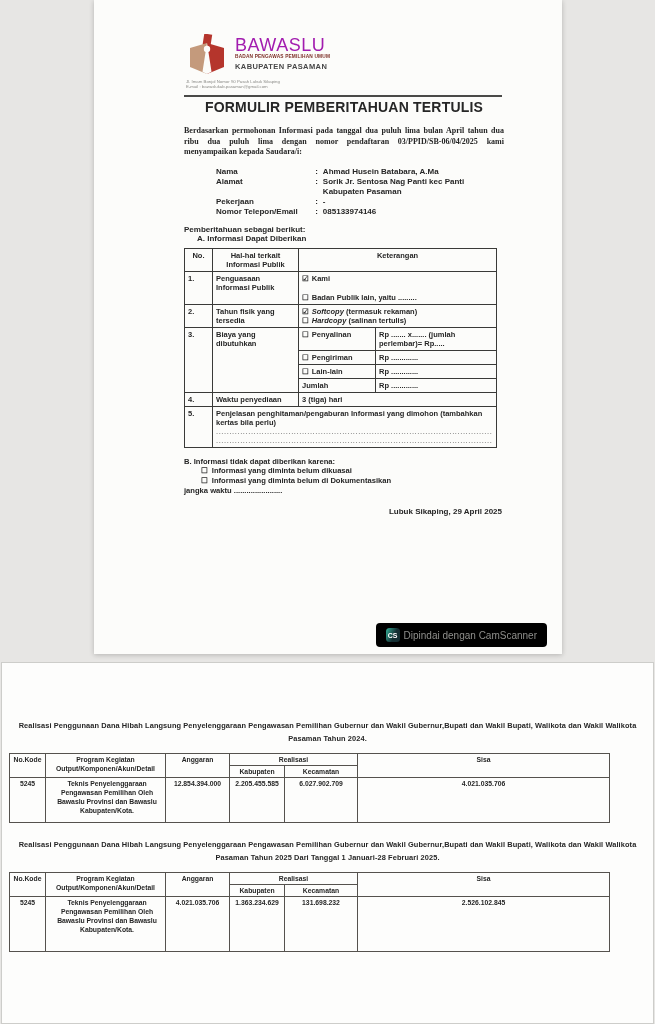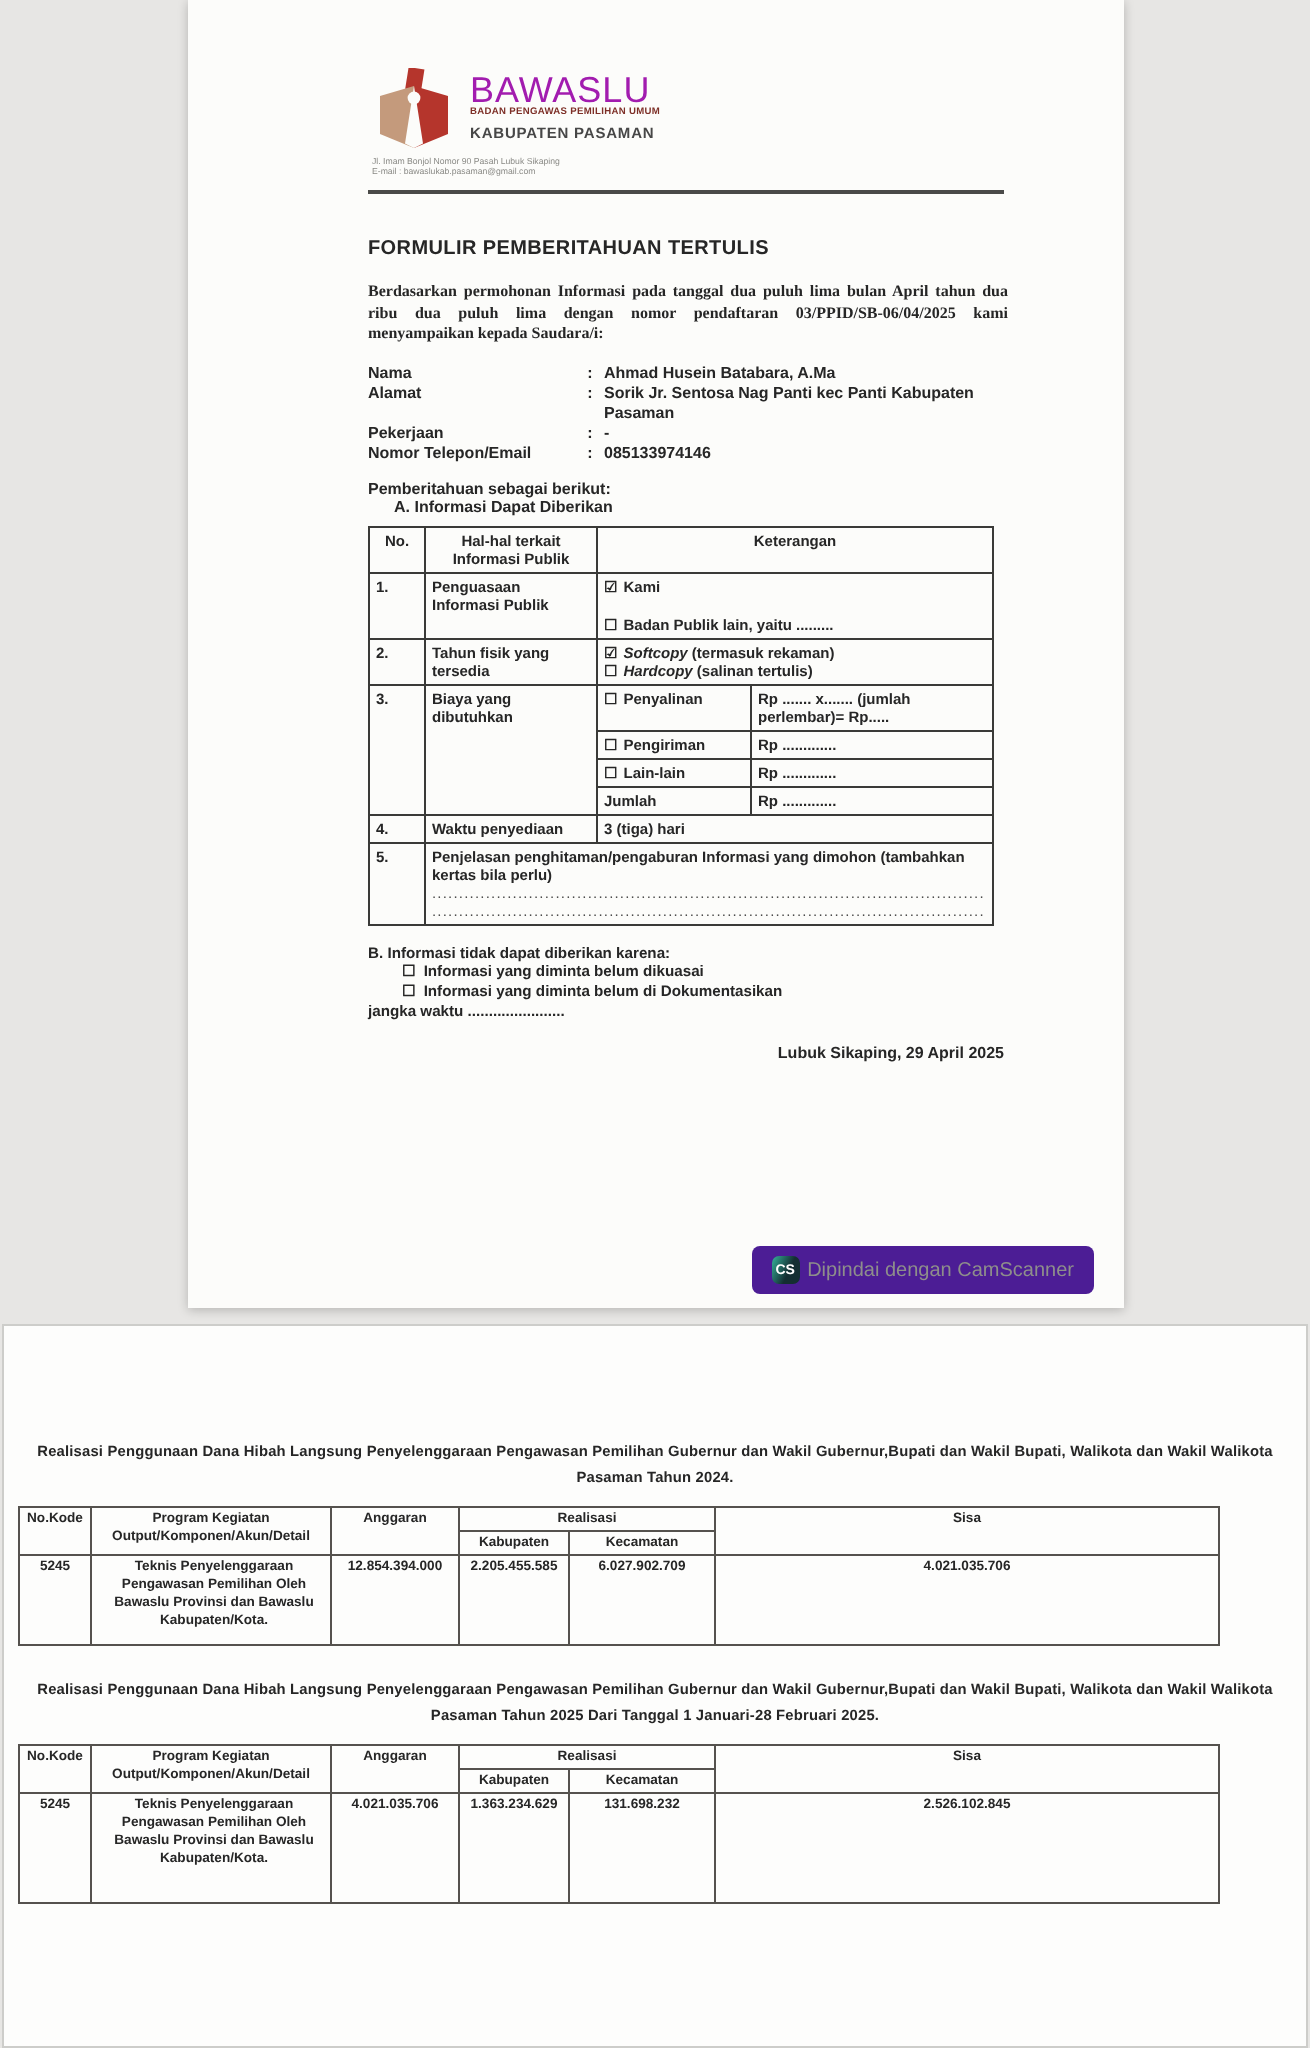--- a/index.html
+++ b/index.html
@@ -20,26 +20,26 @@
   }
   .letterhead { margin-top:34px; }
   .logo-row { display:flex; align-items:flex-start; gap:7px; margin-left:2px; }
   .logo-text { padding-top:2px; }
   .org { font-size:18px; font-weight:400; letter-spacing:.5px; color:#a21caf; line-height:18px; }
   .org-sub { font-size:6px; color:#7d2f27; letter-spacing:.2px; transform:scale(.8); transform-origin:left top; white-space:nowrap; line-height:7px; }
   .org-region { font-size:7.5px; color:#474747; letter-spacing:.4px; margin-top:1px; }
   .address { margin-top:3px; margin-left:2px; font-size:6px; color:#8a8a86; font-weight:400; transform:scale(.72); transform-origin:left top; line-height:7px; white-space:nowrap; }
   .rule { border-top:2px solid #4a4a48; margin-top:2px; width:318px; }
 
-  .doc-title { font-size:10px; margin-top:22px; letter-spacing:.2px; }
+  .doc-title { text-align:center; font-size:14px; margin-top:2px; letter-spacing:.2px; }
   .intro { margin-top:11px; font-size:8px; line-height:10.6px; text-align:justify;font-family:Liberation Serif, serif; }
 
   .fields { margin-top:9px; font-size:8px; line-height:10px; }
   .frow { display:flex; }
-  .flabel { width:104px; }
+  .flabel { width:104px;margin-left:32px; }
   .fcolon { width:14px; text-align:center; }
   .fvalue { width:200px; }
 
   .notice { margin-top:8px; font-size:8px; }
   .section-a { margin-left:13px; font-size:8px; }
 
   table.ftable { border-collapse:collapse; margin-top:5px; width:312px; table-layout:fixed; }
   table.ftable td, table.ftable th {
     border:1.3px solid #3a3a38; font-size:7.5px; line-height:9px;
     padding:2px 3px; vertical-align:top; text-align:left; font-weight:700;
@@ -56,21 +56,21 @@
   .sb-opt { display:flex; gap:4px; margin-left:17px; }
   .sb-note1 { margin-left:7px; }
 
   .dateline { margin-top:12px; text-align:right; font-size:8px; padding-right:2px; }
 
   .signer { width:175px; margin-left:auto; margin-right:4px; margin-top:9px; text-align:center; position:relative; font-size:7.6px; line-height:9.6px; }
   .sig-svg { position:absolute; left:46px; top:25px; }
   .signer-name { margin-top:37px; font-size:8px; text-decoration:underline; }
   .signer-nip { font-size:7.6px; }
 
-  .cs-badge { position:absolute; right:15px; bottom:7px; display:inline-flex; align-items:center; gap:4px; background:#4c1d95; border-radius:4px; padding:5px 10px; }
+  .cs-badge { position:absolute; right:15px; bottom:7px; display:inline-flex; align-items:center; gap:4px; background:#000000; border-radius:4px; padding:5px 10px; }
   .cs-icon { width:14px; height:14px; border-radius:3.5px; background:linear-gradient(115deg,#35b39a,#142e32 58%); color:#fff; font-size:7px; font-weight:700; display:flex; align-items:center; justify-content:center; }
   .cs-label { font-size:10px; color:#8e8e8b; font-weight:400; }
 
   
   .page2 {
     position:absolute; left:1px; top:662px; width:653px; height:362px;
     background:#fdfdfc; border:1px solid #cdcdca;
     font-weight:700;
   }
   .p2-title { width:620px; margin:0 auto; text-align:center; font-size:7.4px; line-height:13px; letter-spacing:.1px; }

